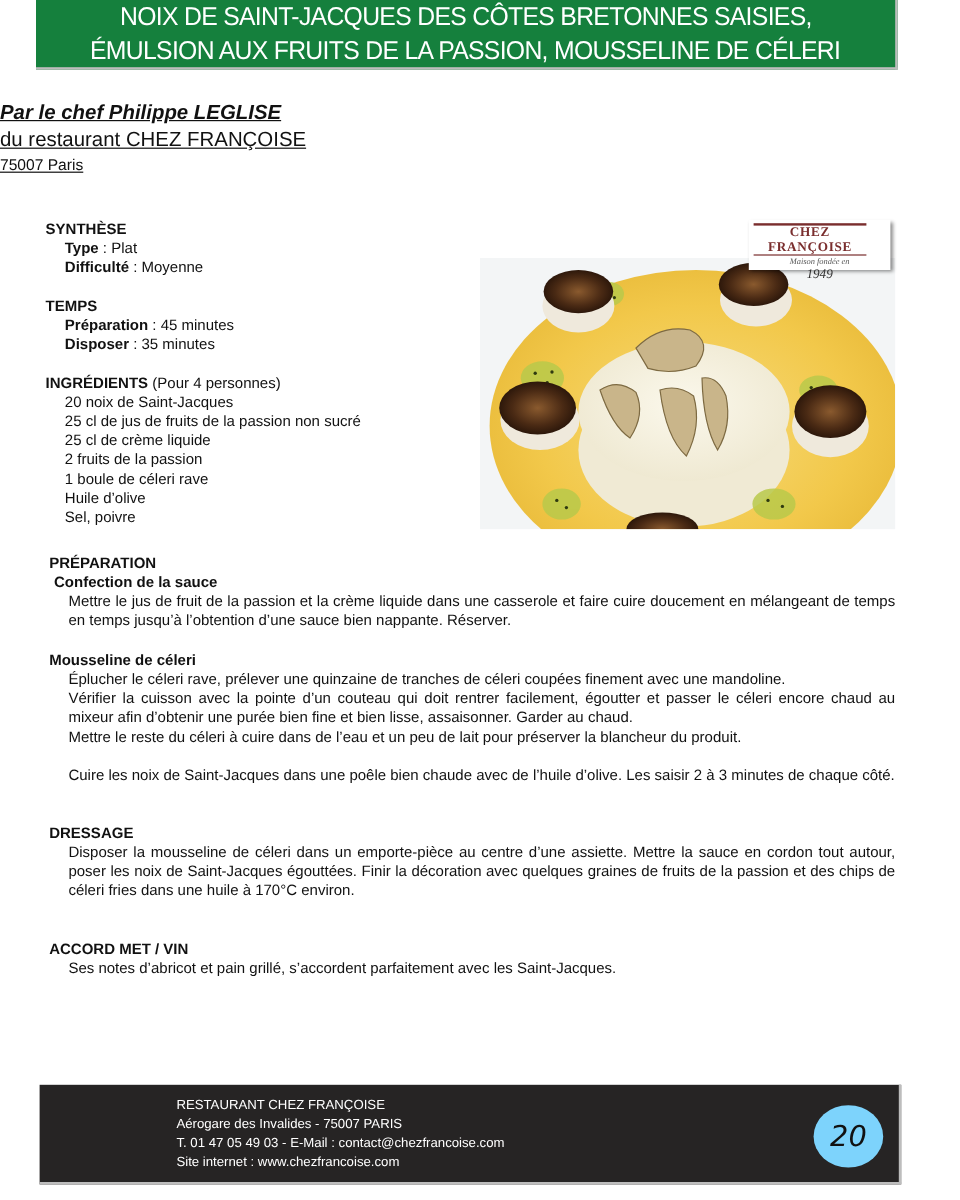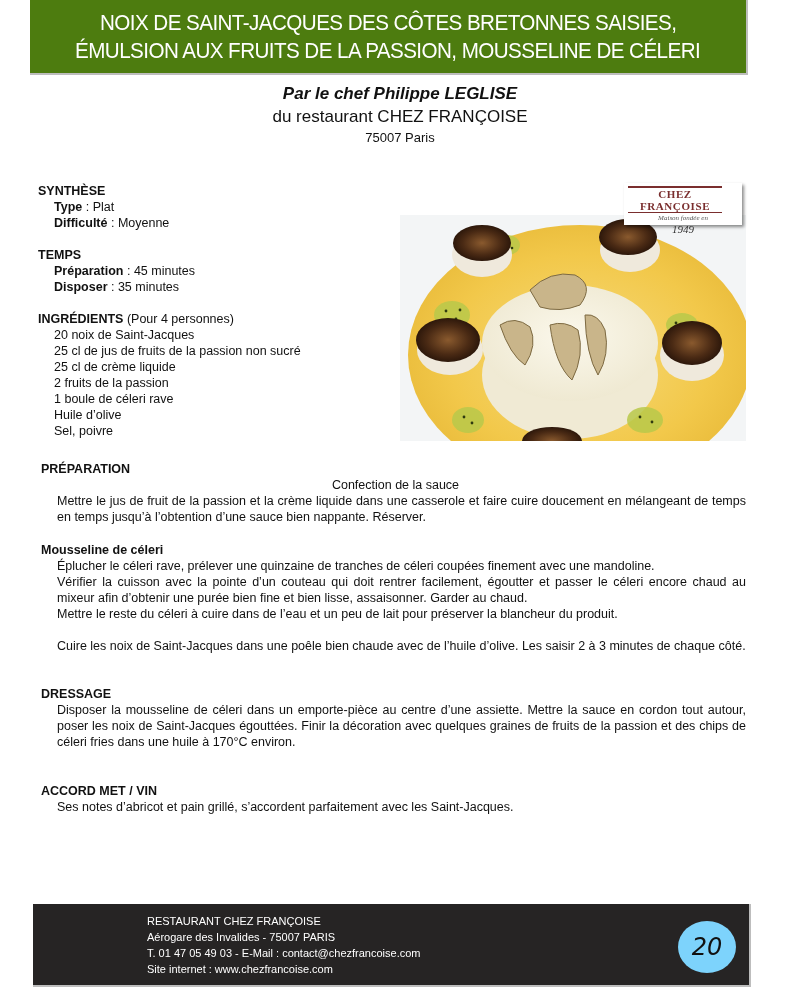--- a/index.html
+++ b/index.html
@@ -1,28 +1,28 @@
 <!DOCTYPE html>
 <html><head>
 <meta charset="utf-8">
 <style>
   * { box-sizing: border-box; margin: 0; padding: 0; }
   html, body { width: 800px; height: 1000px; background: #ffffff; overflow: hidden; }
   body { position: relative; font-family: "Liberation Sans", "DejaVu Sans", sans-serif; color: #111; }
 
   .title-bar {
-    position: absolute; left: 30px; top: 0; width: 718px; height: 75px;
-    background: #4d7c0f; border-right: 2px solid #bdbdbd; border-bottom: 2px solid #bdbdbd;
+    position: absolute; left: 30px; top: 0; width: 718px; height: 58px;
+    background: #15803d; border-right: 2px solid #bdbdbd; border-bottom: 2px solid #bdbdbd;
     display: flex; flex-direction: column; align-items: center; justify-content: center;
     color: #ffffff; font-family: "Liberation Sans", sans-serif; font-size: 21.5px; line-height: 28px;
     letter-spacing: -0.6px; text-align: left; font-weight: normal;
   }
   .title-bar span { display: block; white-space: nowrap; transform: scaleX(0.96); }
 
-  .byline { position: absolute; left: 0; width: 800px; text-align: center; }
+  .byline { position: absolute; left: 0; width: 800px; text-align: left; text-decoration: underline; }
   .chef { top: 84px; font-size: 17px; font-weight: bold; font-style: italic; }
   .restaurant { top: 107px; font-size: 17px; }
   .city { top: 130px; font-size: 13px; }
 
   .left-col { position: absolute; left: 38px; top: 183px; width: 360px; font-size: 12.5px; line-height: 16px; }
   .sec-title { font-weight: bold; font-size: 12.5px; }
   .indent { padding-left: 16px; }
   .gap { height: 16px; }
   b.lbl { font-weight: bold; }
 
@@ -36,21 +36,21 @@
     position: absolute; left: 624px; top: 183px; width: 118px; height: 42px;
     background: #ffffff; box-shadow: 2px 2px 3px rgba(0,0,0,0.45);
     text-align: center; font-family: "Liberation Serif", serif; color: #7a2e2e;
   }
   .logo .lname { font-size: 11px; font-weight: bold; letter-spacing: 0.6px; margin-top: 3px; border-top: 2px solid #7a2e2e; border-bottom: 1px solid #7a2e2e; margin-left: 4px; margin-right: 20px; line-height: 12px; }
   .logo .ltag { font-size: 7px; font-style: italic; color: #555; line-height: 10px; }
   .logo .lyear { font-size: 11px; font-style: italic; color: #333; line-height: 12px; }
 
   .body-col { position: absolute; left: 41px; width: 705px; font-size: 12.5px; line-height: 16px; }
   .body-col p { text-align: justify; padding-left: 16px; }
-  .body-col .sub { font-weight: normal; padding-left: 4px; text-align: center; }
+  .body-col .sub { font-weight: bold; padding-left: 4px; }
   .prep { top: 461px; }
   .mouss { top: 542px; }
   .cuire { top: 638px; }
   .dress { top: 686px; }
   .accord { top: 783px; }
   .accord p { text-align: left; }
 
   .footer {
     position: absolute; left: 33px; top: 904px; width: 718px; height: 83px;
     background: #262424; border-right: 2px solid #bdbdbd; border-bottom: 2px solid #bdbdbd;

